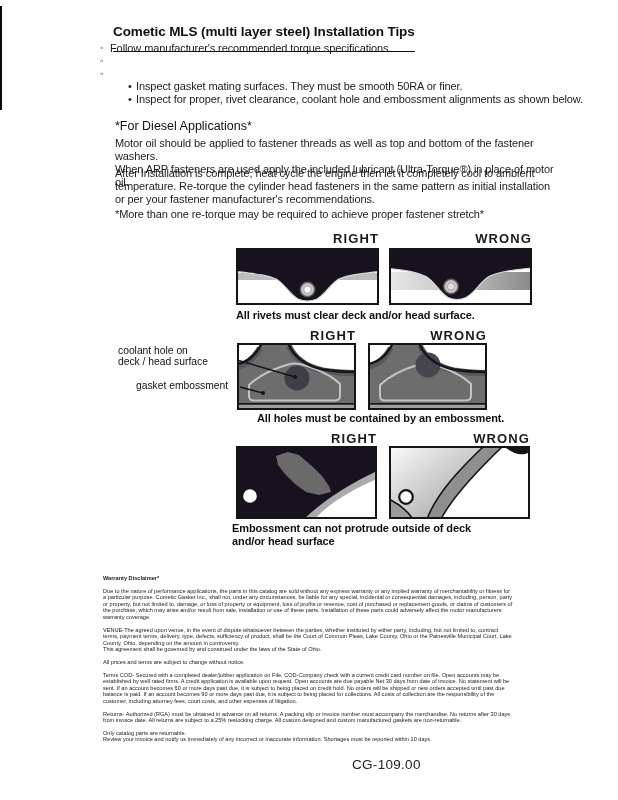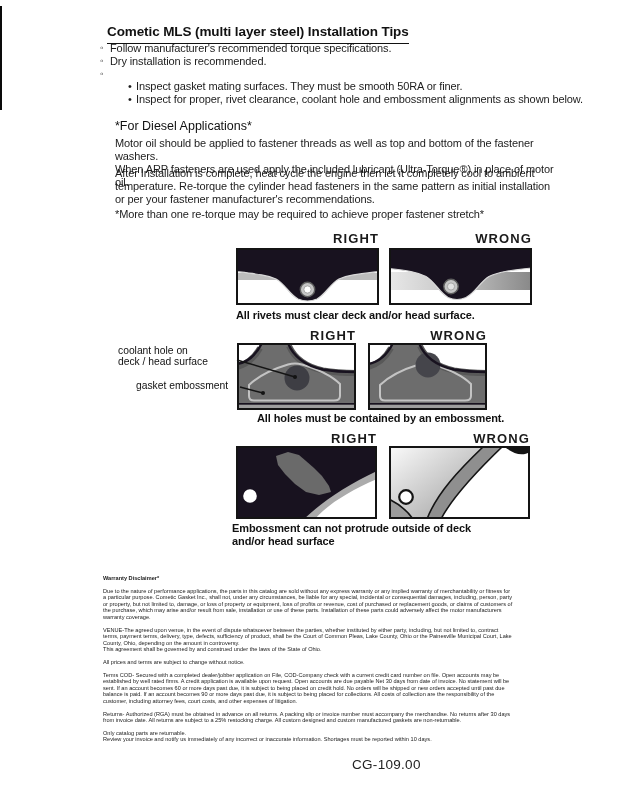--- a/index.html
+++ b/index.html
@@ -3,22 +3,22 @@
 <meta charset="utf-8">
 <style>
   html,body { margin:0; padding:0; }
   body {
     width:618px; height:800px; background:#ffffff; position:relative;
     font-family:"Liberation Sans", sans-serif; color:#1c1c1c; overflow:hidden;
   }
   .abs { position:absolute; }
   .pre { white-space:pre-line; }
   .title {
-    left:107px; top:24px; font-size:13.5px; font-weight:bold; letter-spacing:-0.1px;
-    border-bottom:1.5px solid #111; padding-bottom:4px; color:#111;
+    left:113px; top:24px; font-size:13.5px; font-weight:bold; letter-spacing:-0.1px;
+    border-bottom:1.5px solid #111; padding-bottom:12px; color:#111;
   }
   .bullets { left:100px; top:42px; font-size:11px; line-height:12.8px; letter-spacing:-0.1px; }
   .bline { display:flex; }
   .bline .mk { width:10px; flex:0 0 10px; font-size:10px; }
   .bline.sub { margin-left:28px; }
   .bline.sub .mk { width:8px; flex:0 0 8px; font-size:11px; }
   .h2 { left:115px; top:119px; font-size:12.5px; font-weight:normal; color:#111; }
   .para { left:115px; font-size:11px; line-height:13px; letter-spacing:-0.1px; width:440px; }
   .dlabel { font-size:13px; font-weight:bold; letter-spacing:1.1px; text-align:right; color:#1a1a1a; }
   .caption { font-size:11px; font-weight:bold; letter-spacing:-0.1px; line-height:13px; color:#111; }
@@ -41,21 +41,20 @@
 
 <div class="abs title">Cometic MLS (multi layer steel) Installation Tips</div>
 
 <div class="abs bullets">
   <div class="bline">
       <span class="mk">◦</span>
       <span>Follow manufacturer's recommended torque specifications.</span>
     </div>
   <div class="bline">
       <span class="mk">◦</span>
-      <span>Dry installation is recommended.</span>
     </div>
   <div class="bline">
       <span class="mk">◦</span>
     </div>
   <div class="bline sub">
       <span class="mk">•</span>
       <span>Inspect gasket mating surfaces.  They must be smooth 50RA or finer.</span>
     </div>
   <div class="bline sub">
       <span class="mk">•</span>

